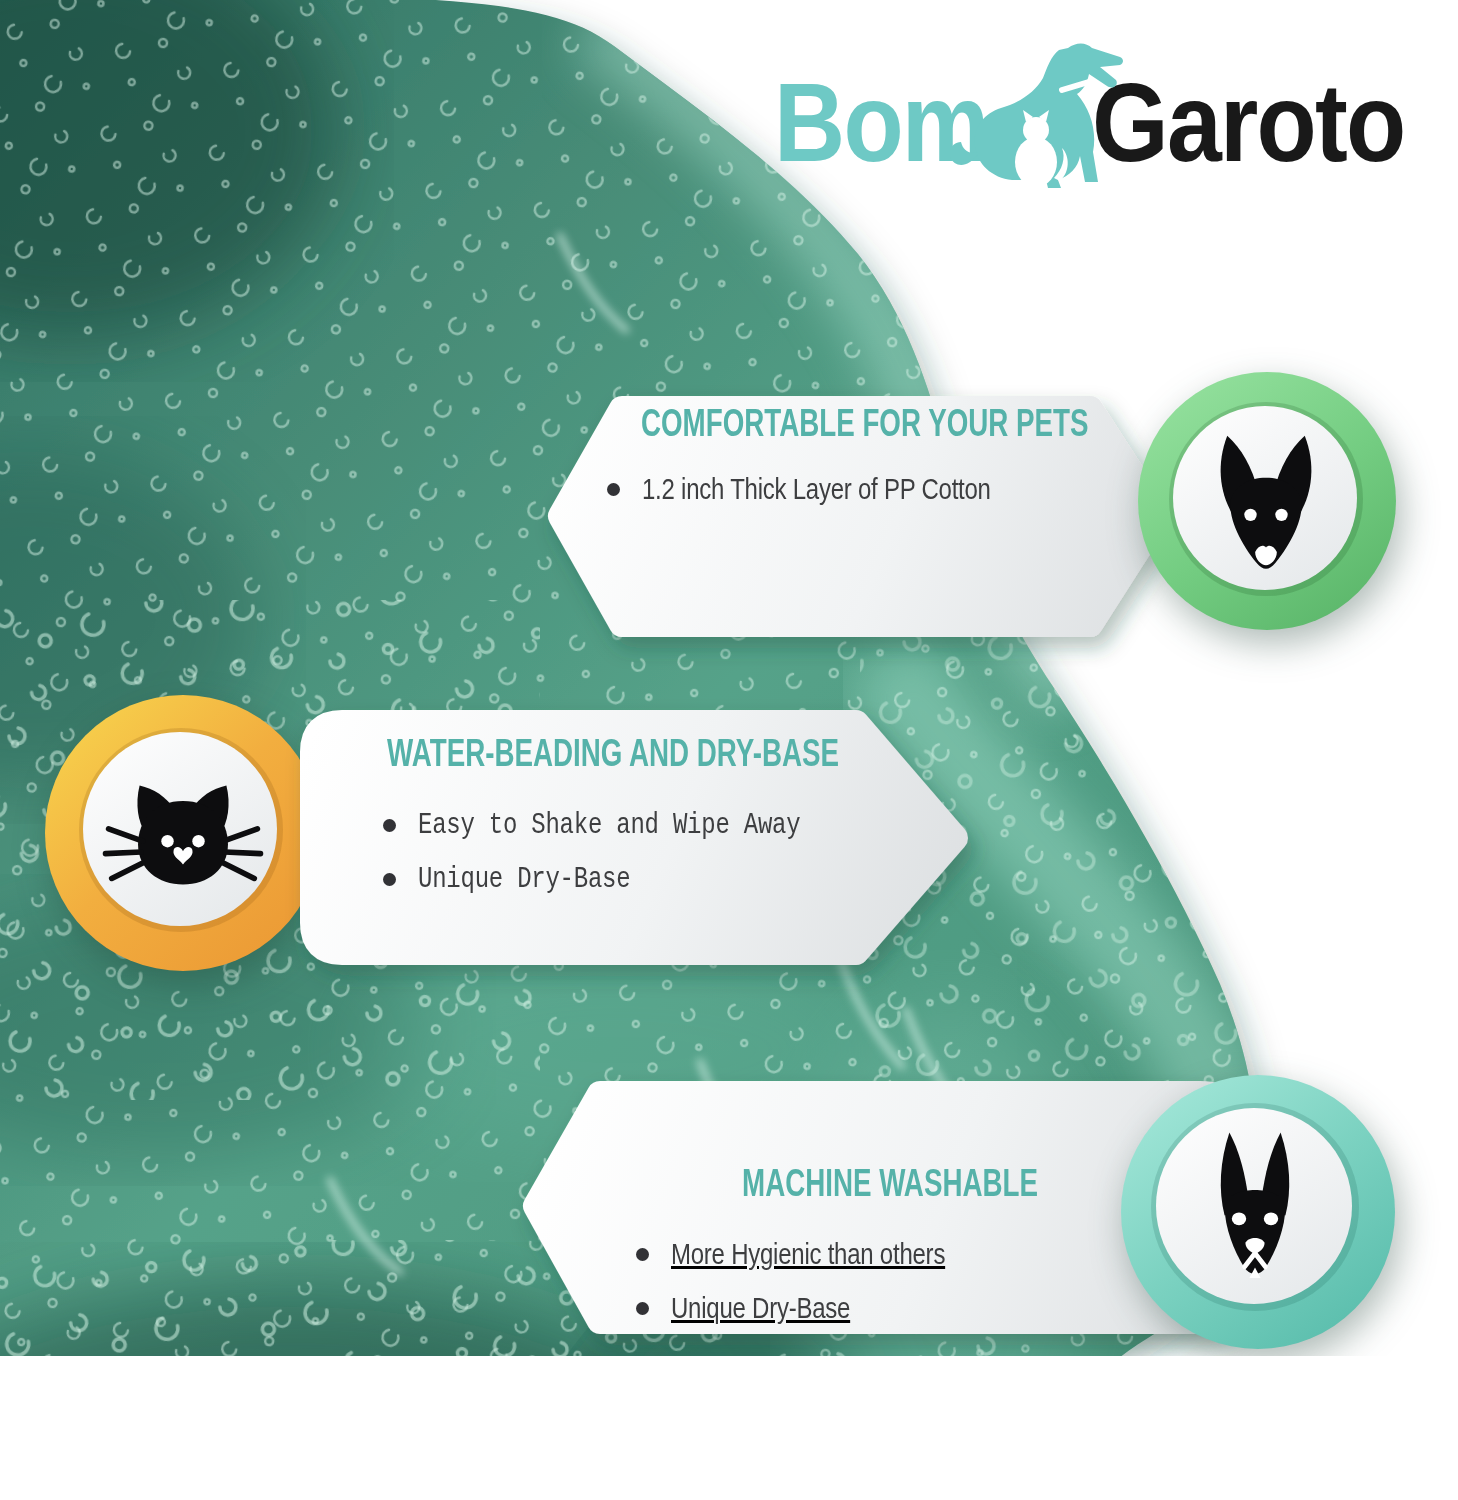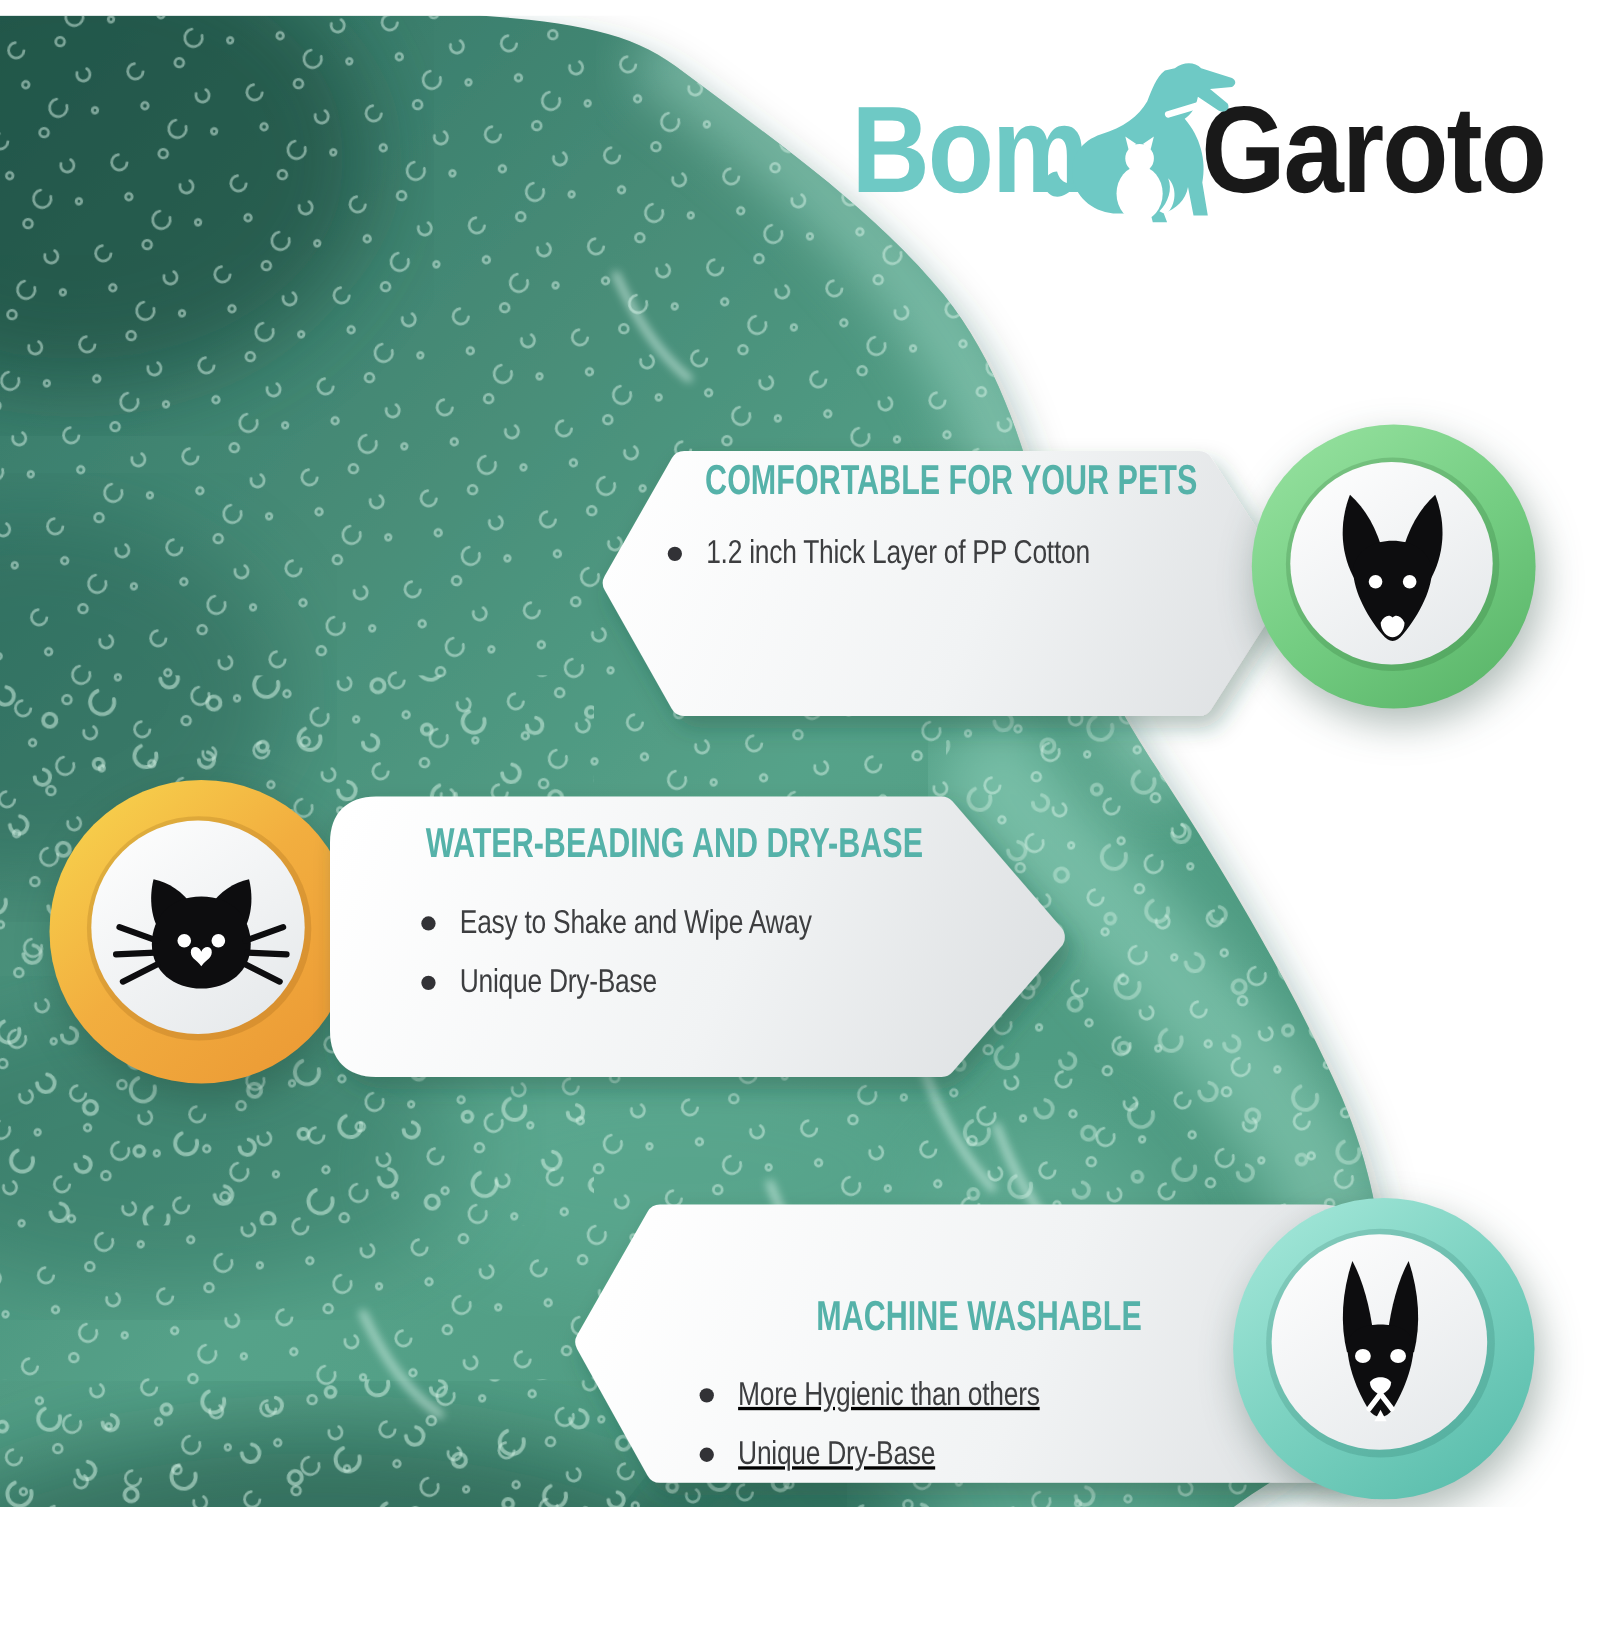--- a/index.html
+++ b/index.html
@@ -1,19 +1,18 @@
 <!DOCTYPE html>
 <html><head>
 <meta charset="utf-8">
 <style>
   html,body{margin:0;padding:0;background:#ffffff;}
   #stage{
     position:relative;width:1458px;height:1356px;overflow:hidden;background:#ffffff;
     font-family:"Liberation Sans","DejaVu Sans",sans-serif;
-    margin-top:14px;
   }
   #stage svg{display:block;}
   .layer{position:absolute;left:0;top:0;}
 
   
   .logo-word{position:absolute;top:67px;font-size:112px;font-weight:bold;line-height:1;
     letter-spacing:-2px;transform:scaleX(.88);transform-origin:left top;white-space:nowrap;}
   .logo-bom{left:774px;color:#6ec9c5;}
   .logo-garoto{left:1092px;color:#191919;}
   .logo-dog{position:absolute;left:950px;top:40px;width:182px;height:150px;z-index:6;}
@@ -28,21 +27,21 @@
   .btxt{font-size:30px;color:#3d3e40;letter-spacing:-.3px;transform:scaleX(.8);
     transform-origin:left center;white-space:nowrap;line-height:1;}
 
   .bt1{left:560px;top:400px;width:600px;}
   .bt1 .banner-title{margin-top:4px;}
   .bt1 .bullets{margin:22px 0 0 47px;}
   .bt1 li{height:50px;}
 
   .bt2{left:312px;top:732px;width:556px;}
   .bt2 .banner-title{margin-top:2px;}
-  .bt2 .bullets{margin:26px 0 0 71px;}
+  .bt2 .bullets{margin:26px 0 0 71px;font-family:Liberation Mono, monospace;}
   .bt2 li{height:54px;}
 
   .bt3{left:600px;top:1162px;width:580px;}
   .bt3 .banner-title{margin-top:2px;}
   .bt3 .bullets{margin:25px 0 0 36px;}
   .bt3 li{height:54px;text-decoration:underline;}
 
   
   .badge{position:absolute;filter:drop-shadow(6px 14px 18px rgba(25,60,50,.35));}
   .badge-green{left:1136px;top:370px;width:262px;height:262px;z-index:4;}

